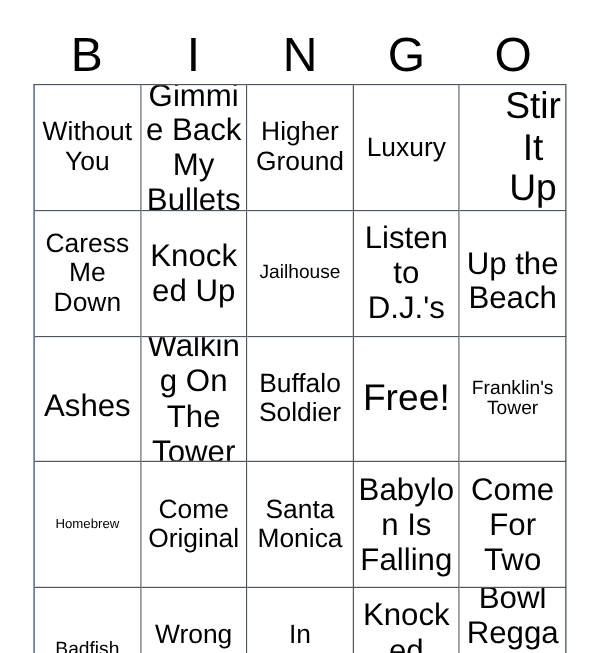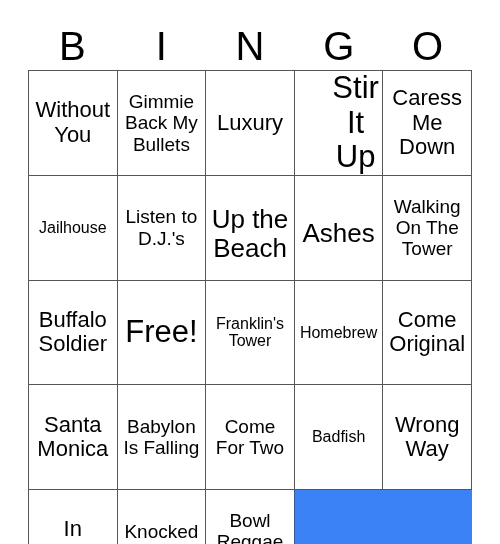--- a/index.html
+++ b/index.html
@@ -73,23 +73,23 @@
     overflow: hidden;
   }
   .cell-text {
     display: block;
     width: 100%;
     line-height: 1.12;
     word-wrap: break-word;
   }
 
   
-  .fs-xs   { font-size: 16px; }
+  .fs-xs   { font-size: 11px; }
   .fs-s    { font-size: 16px; }
-  .fs-m    { font-size: 19px; }
+  .fs-m    { font-size: 26px; }
   .fs-l    { font-size: 22px; }
   .fs-xl   { font-size: 26px; margin-top: 12px; }
   .fs-xxl  { font-size: 31px; margin-left: 34px; }
   .fs-free { font-size: 31px; }
 </style>
 </head>
 <body>
 
 <div id="card">
 
@@ -102,27 +102,33 @@
   </div>
 
   <div id="grid">
       <div class="cell">
         <span class="cell-text fs-l">Without You</span>
       </div>
       <div class="cell">
         <span class="cell-text fs-m">Gimmie Back My Bullets</span>
       </div>
       <div class="cell">
+        <span class="cell-text fs-l">Higher Ground</span>
+      </div>
+      <div class="cell">
         <span class="cell-text fs-l">Luxury</span>
       </div>
       <div class="cell">
         <span class="cell-text fs-xxl">Stir It Up</span>
       </div>
       <div class="cell">
         <span class="cell-text fs-l">Caress Me Down</span>
+      </div>
+      <div class="cell">
+        <span class="cell-text fs-m">Knocked Up</span>
       </div>
       <div class="cell">
         <span class="cell-text fs-s">Jailhouse</span>
       </div>
       <div class="cell">
         <span class="cell-text fs-m">Listen to D.J.'s</span>
       </div>
       <div class="cell">
         <span class="cell-text fs-xl">Up the Beach</span>
       </div>

